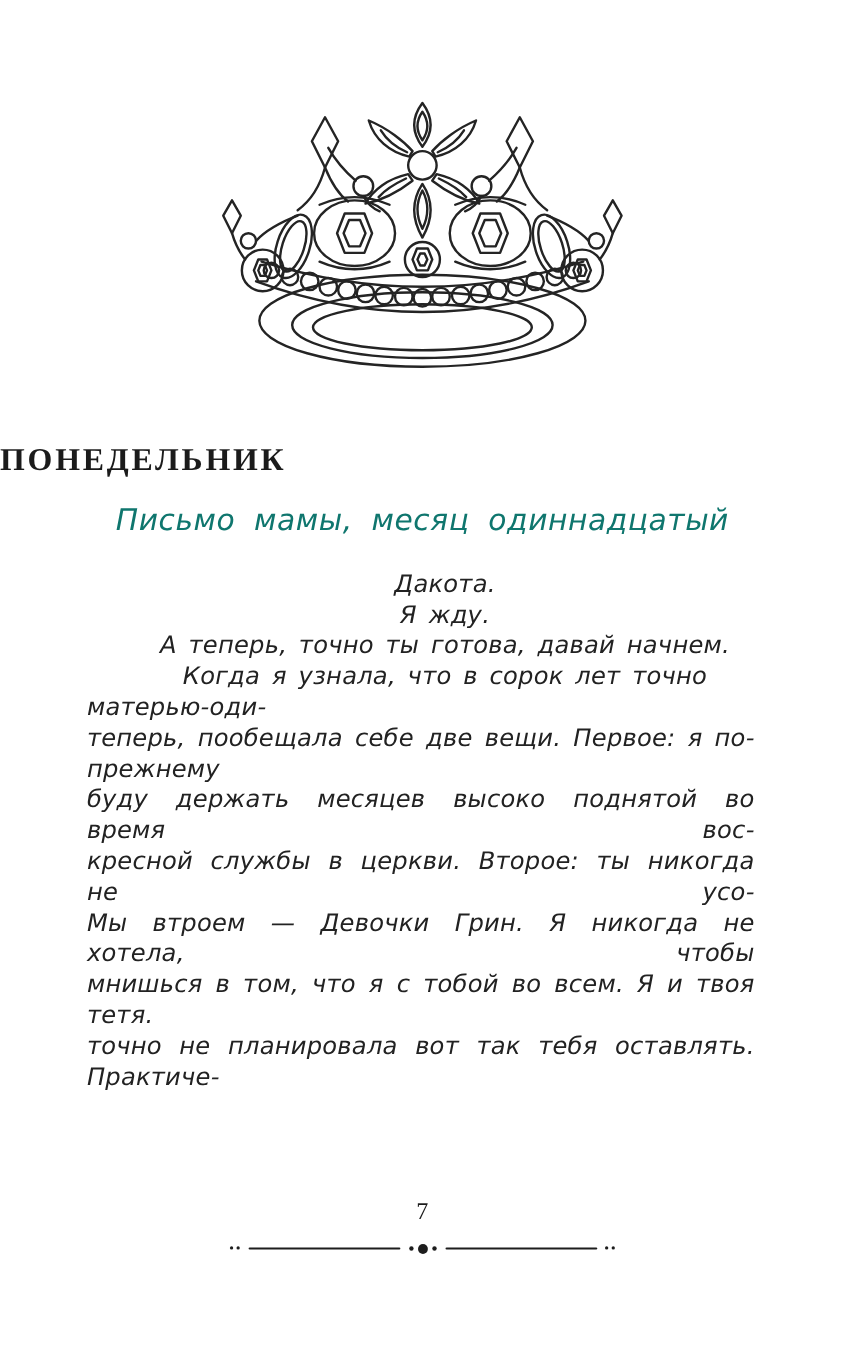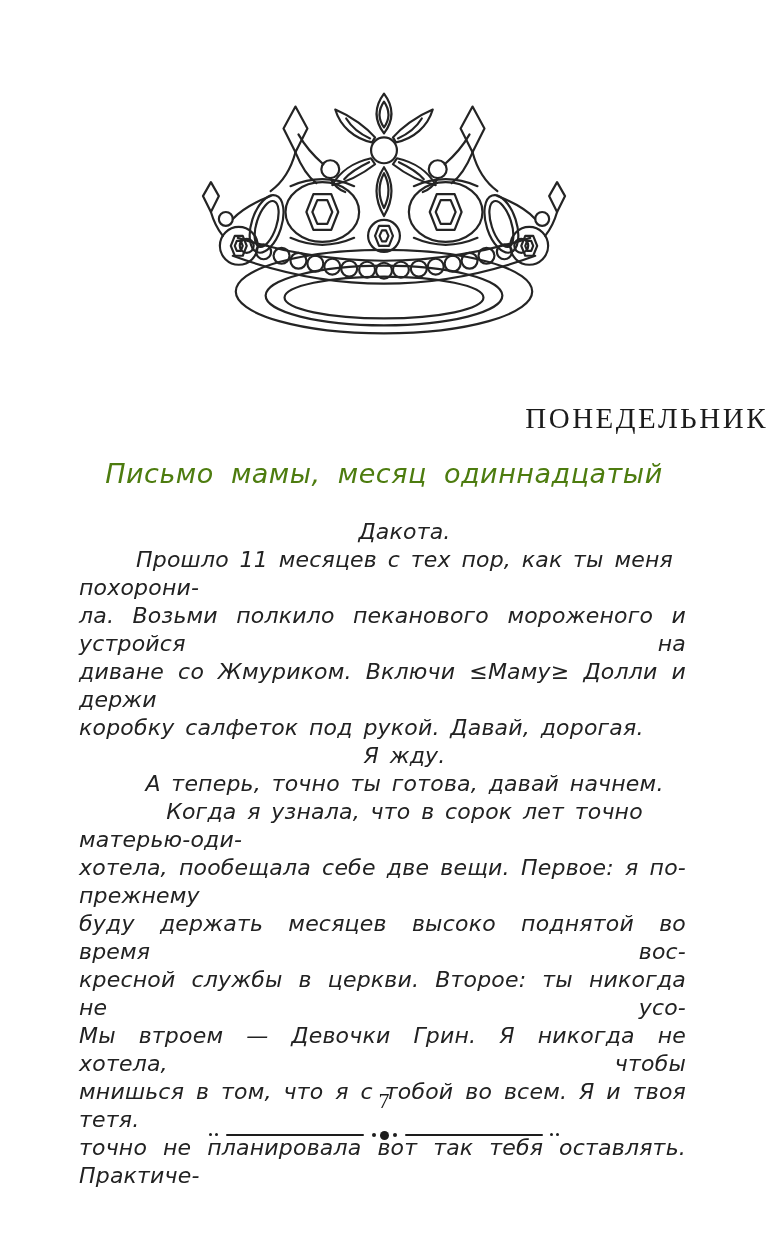--- a/index.html
+++ b/index.html
@@ -12,36 +12,36 @@
     overflow:hidden;
   }
   .crown-wrap{
     position:absolute;
     top:86px;left:0;right:0;
     display:flex;justify-content:center;
   }
   .chapter-title{
     position:absolute;
     top:402px;left:0;right:0;
-    text-align:right;
+    text-align:left;
     font-family:"Liberation Serif","DejaVu Serif",serif;
     font-size:29px;
     letter-spacing:2.5px;
     color:#1b1b1b;
-    font-weight:400;
+    font-weight:700;
   }
   .chapter-subtitle{
     position:absolute;
     top:458px;left:0;right:0;
     text-align:center;
     font-style:italic;
     font-size:27px;
     letter-spacing:0.5px;
     word-spacing:0.3em;
-    color:#4d7c0f;
+    color:#0f766e;
   }
   .body-text{
     position:absolute;
     top:518px;left:79px;
     width:607px;
     font-style:italic;
     font-size:22px;
     line-height:28px;
     letter-spacing:0.2px;
     word-spacing:0.16em;
@@ -189,34 +189,28 @@
 
   <div class="chapter-title">ПОНЕДЕЛЬНИК</div>
 
   <div class="chapter-subtitle">Письмо мамы, месяц одиннадцатый</div>
 
   <div class="body-text">
       <div class="para">
         <div class="line ind">Дакота.</div>
       </div>
       <div class="para">
-        <div class="line just ind">Прошло 11 месяцев с тех пор, как ты меня похорони-</div>
-        <div class="line just">ла. Возьми полкило пеканового мороженого и устройся на</div>
-        <div class="line just">диване со Жмуриком. Включи ≤Маму≥ Долли и держи</div>
-        <div class="line">коробку салфеток под рукой. Давай, дорогая.</div>
-      </div>
-      <div class="para">
         <div class="line ind">Я жду.</div>
       </div>
       <div class="para">
         <div class="line ind">А теперь, точно ты готова, давай начнем.</div>
       </div>
       <div class="para">
         <div class="line just ind">Когда я узнала, что в сорок лет точно матерью-оди-</div>
-        <div class="line just">хотела, пообещала себе две вещи. Первое: я по-прежнему</div>
+        <div class="line just">теперь, пообещала себе две вещи. Первое: я по-прежнему</div>
         <div class="line just">буду держать месяцев высоко поднятой во время вос-</div>
         <div class="line just">кресной службы в церкви. Второе: ты никогда не усо-</div>
         <div class="line just">Мы втроем — Девочки Грин. Я никогда не хотела, чтобы</div>
         <div class="line just">мнишься в том, что я с тобой во всем. Я и твоя тетя.</div>
         <div class="line just">точно не планировала вот так тебя оставлять. Практиче-</div>
       </div>
     </div>
 
   <div class="page-number">7</div>
 

